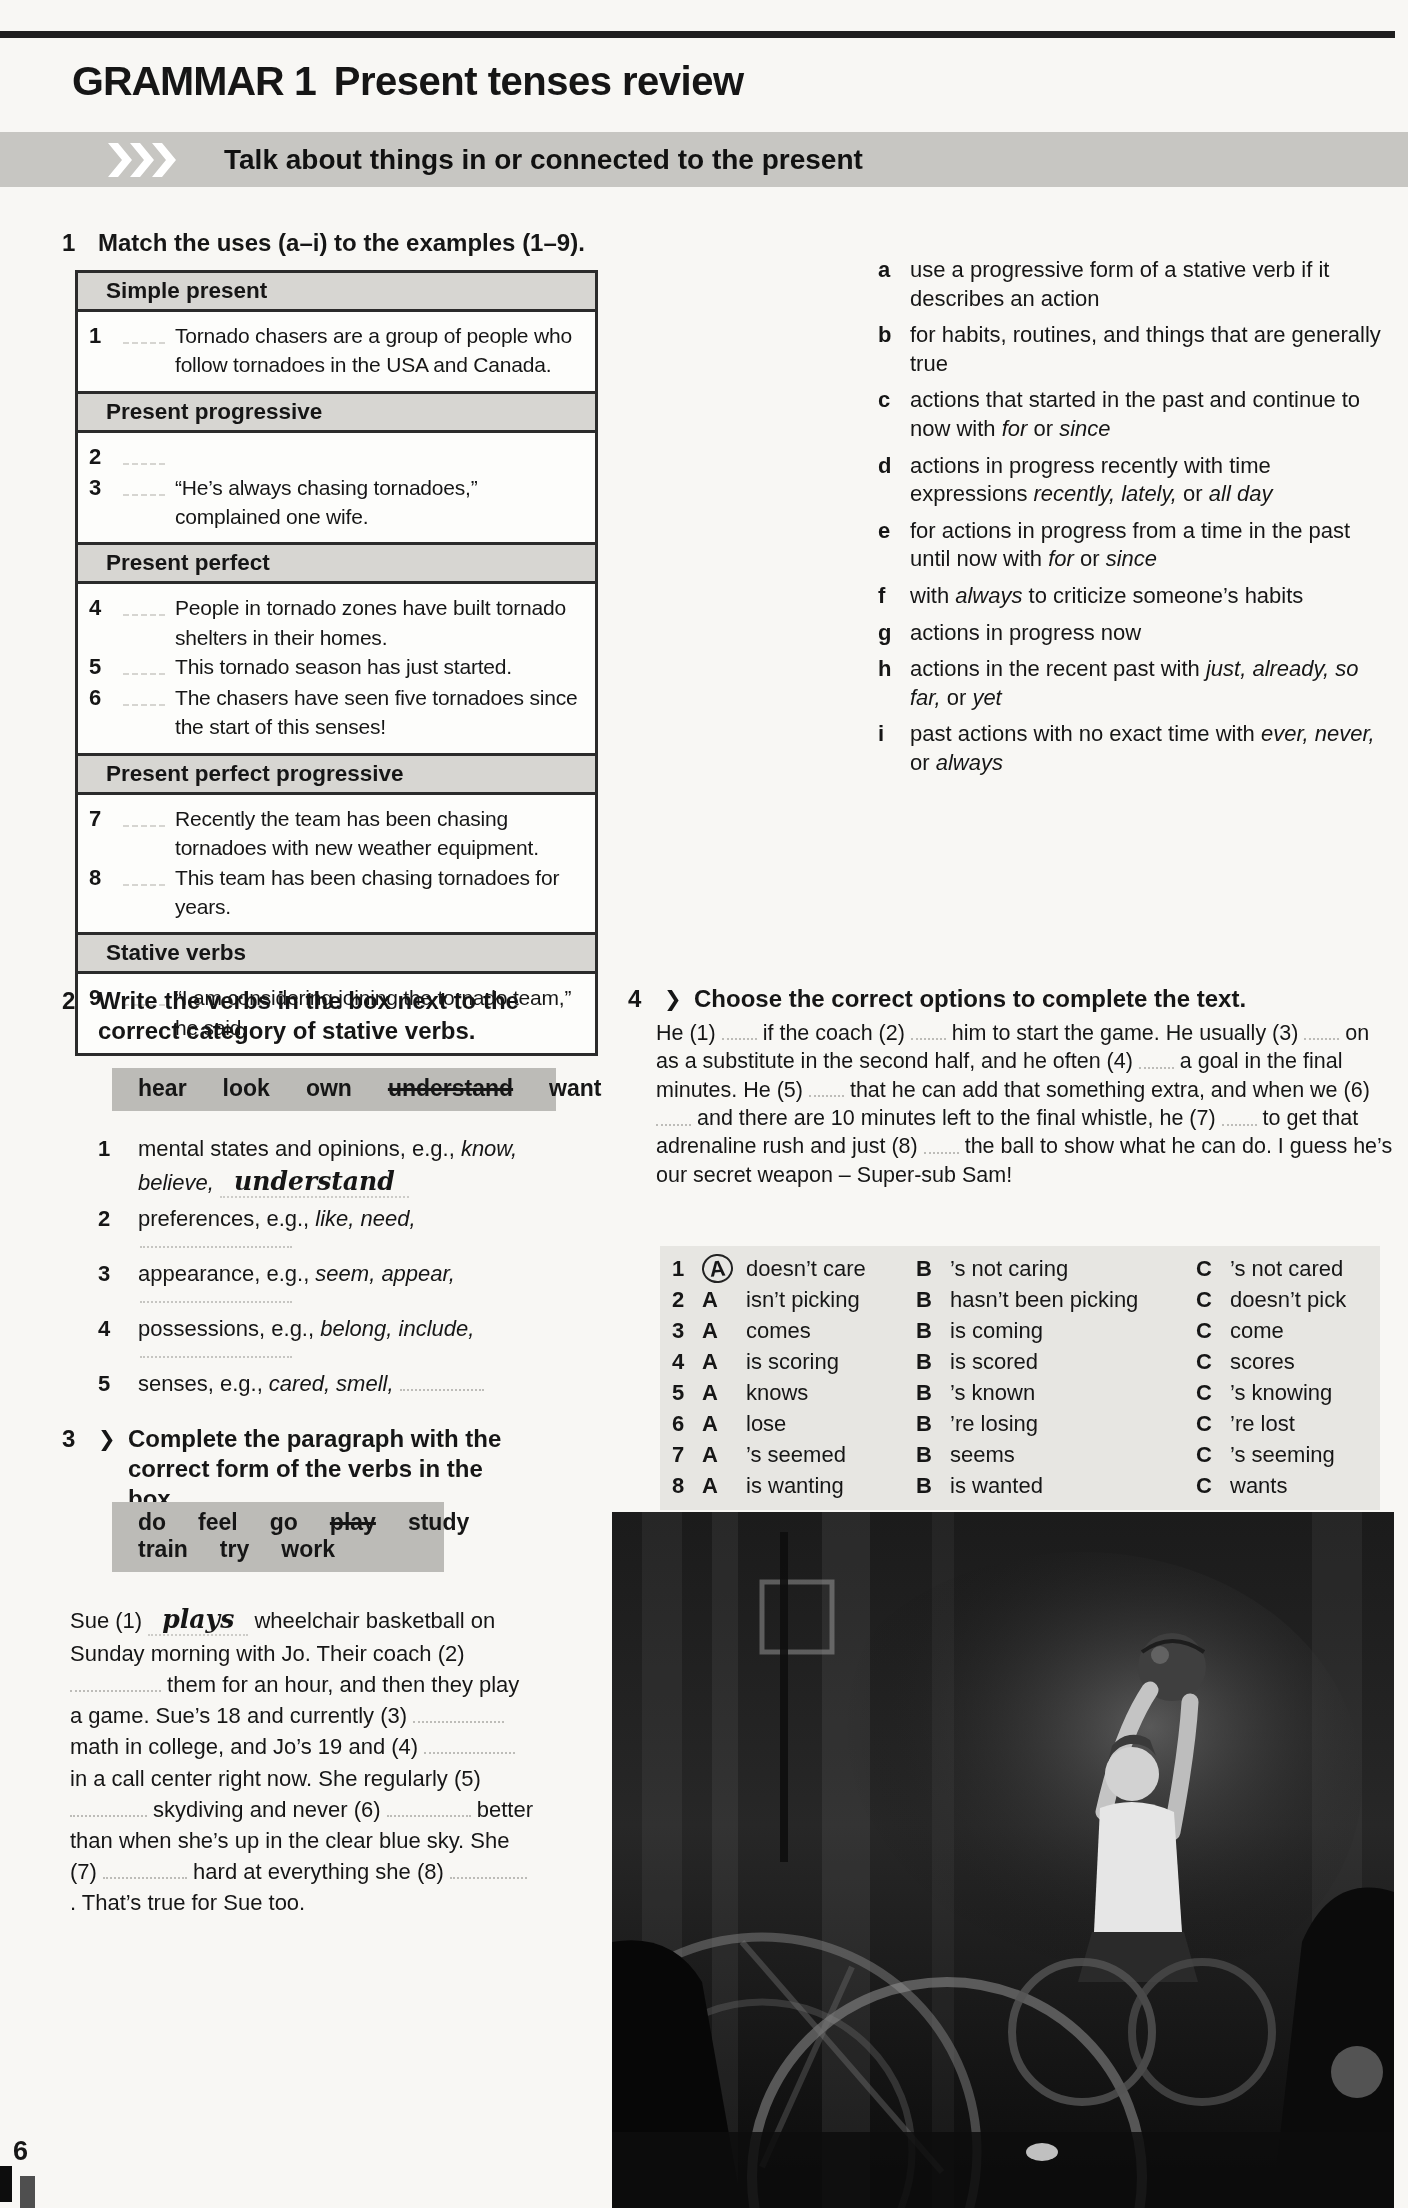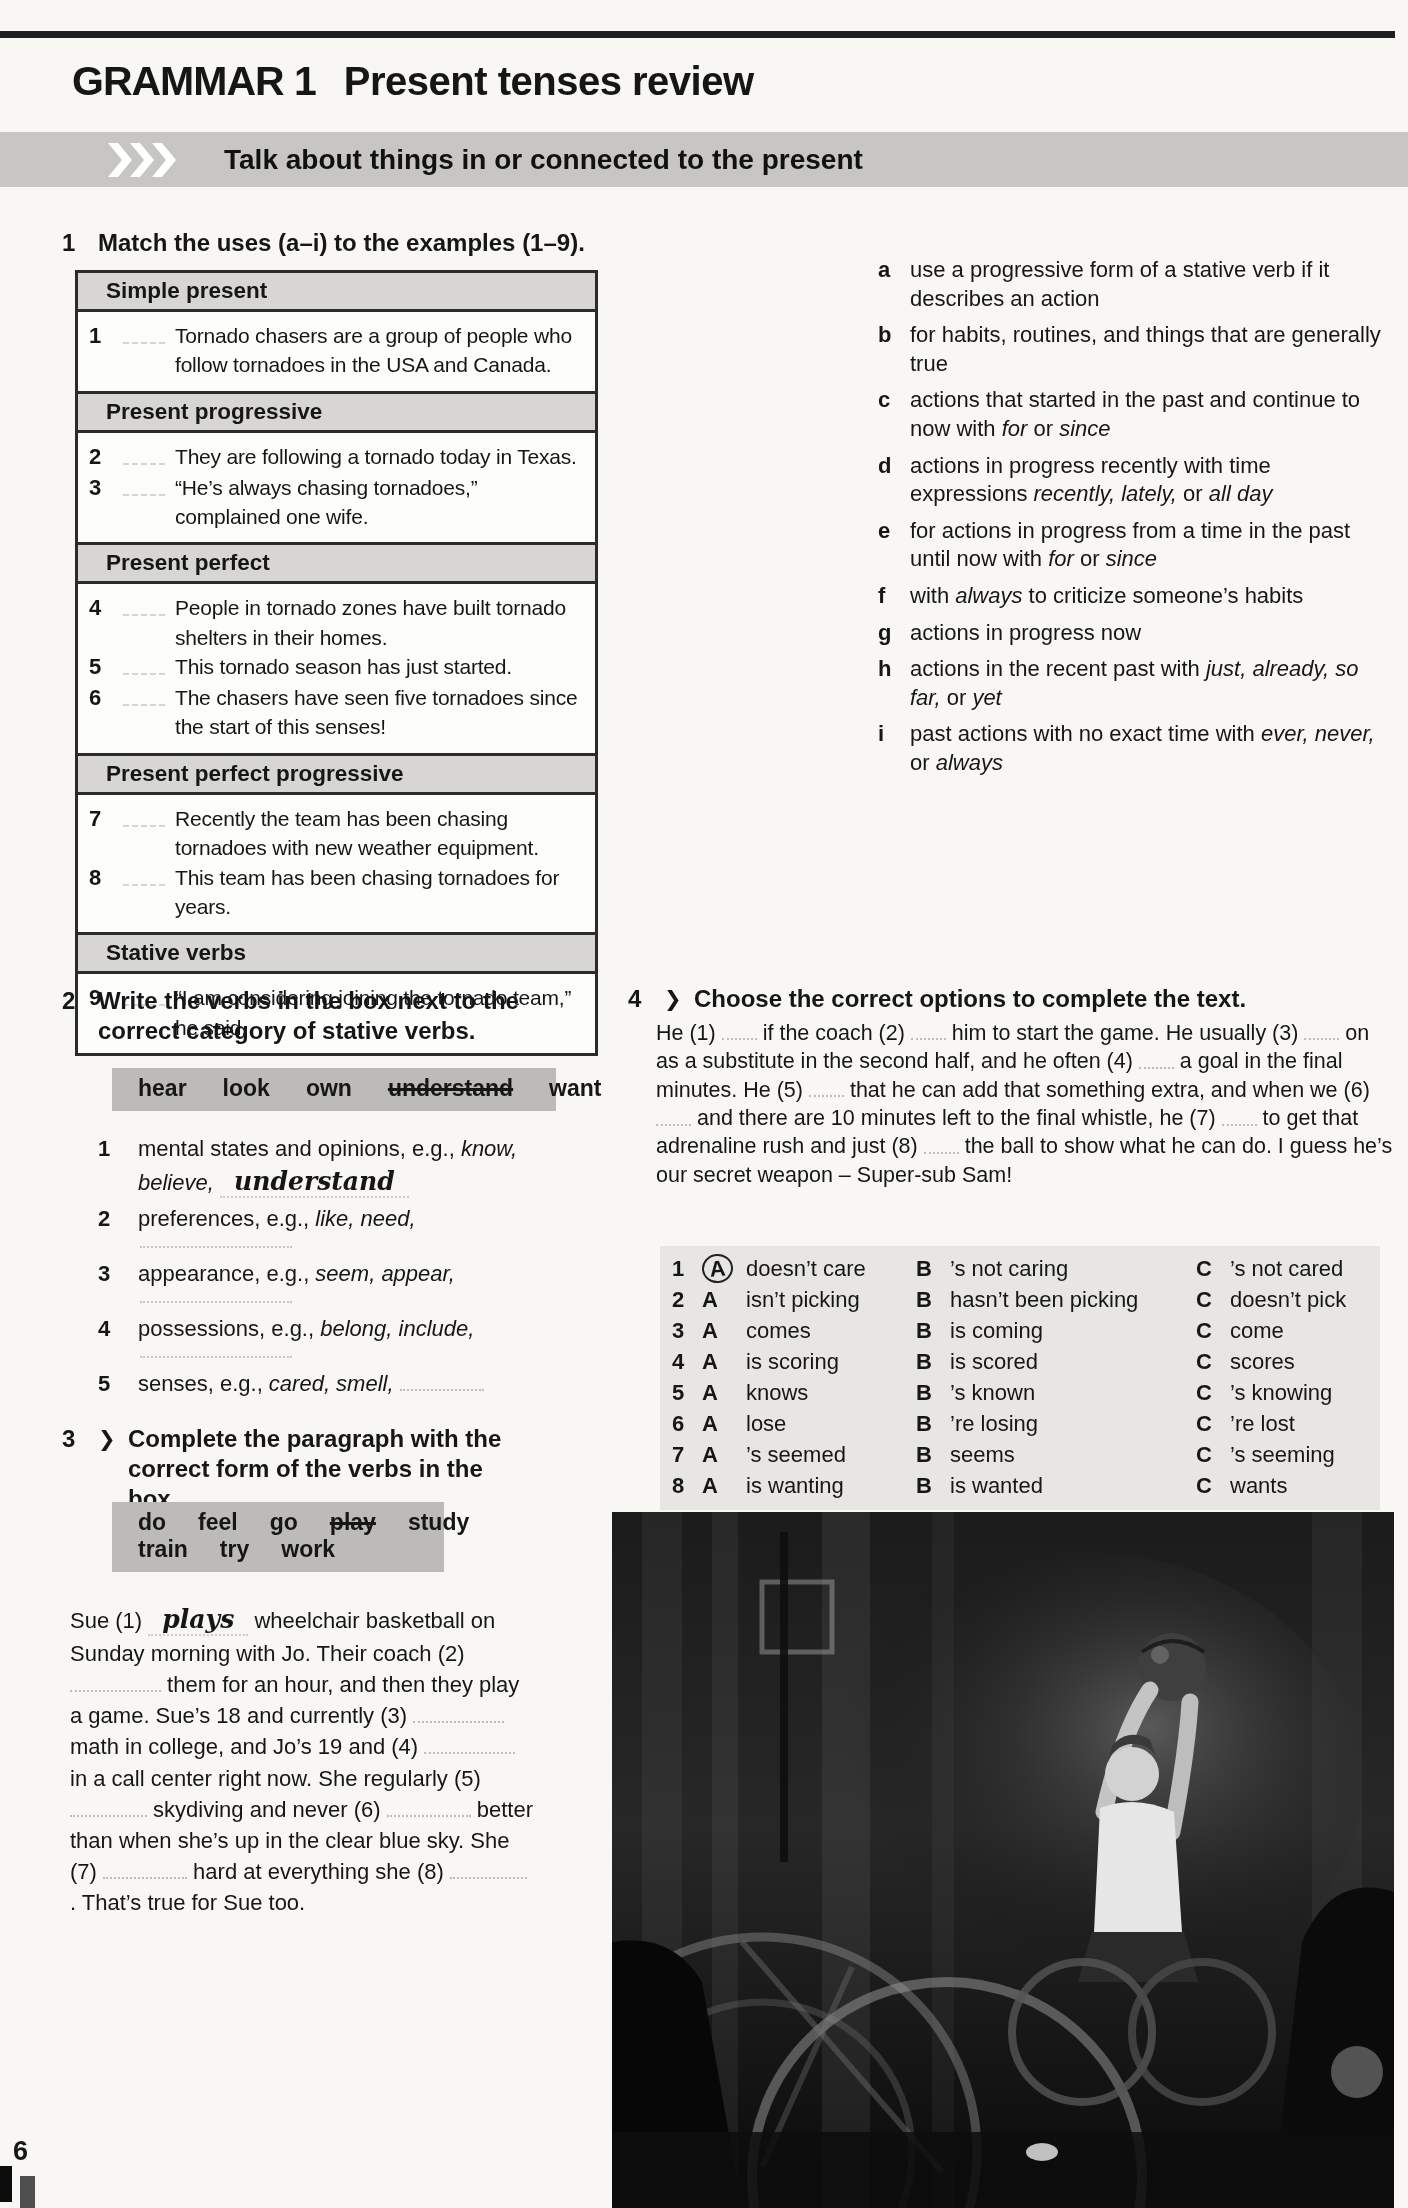--- a/index.html
+++ b/index.html
@@ -7,21 +7,21 @@
   body {
     position:relative; overflow:hidden;
     background:#f8f7f4; color:#161616;
     font-family:"Liberation Sans","DejaVu Sans",sans-serif;
   }
   i { }
   s { text-decoration:line-through; text-decoration-thickness:2.5px; }
 
   .top-strip { position:absolute; left:0; top:31px; width:1395px; height:7px; background:#1f1f1f; }
 
-  .page-header { position:absolute; left:72px; top:58px; display:flex; gap:28px; align-items:baseline; }
+  .page-header { position:absolute; left:72px; top:58px; display:flex; gap:18px; align-items:baseline; }
   .page-header .hp { font-size:41px; font-weight:800; letter-spacing:-1px; }
   .page-header .ht { font-size:40px; font-weight:700; letter-spacing:-0.5px; }
 
   .banner { position:absolute; left:0; top:132px; width:1408px; height:55px; background:#c7c6c2; display:flex; align-items:center;padding-left:44px; }
   .banner svg { margin-left:64px; flex:none; }
   .banner-text { margin-left:42px; font-size:28px; font-weight:700; color:#111; }
 
   .ex-head { position:absolute; display:flex; font-weight:700; font-size:24px; line-height:1.24; }
   .ex-num { width:36px; flex:none; }
   .ex-marker { width:30px; flex:none; font-size:21px; padding-top:2px; }
@@ -116,21 +116,20 @@
         <span class="row-num">1</span>
         <span class="ans-blank"></span>
         <span class="row-text">Tornado chasers are a group of people who follow tornadoes in the USA and Canada.</span>
       </div>
     </div>
     <div class="tbl-head">Present progressive</div>
     <div class="tbl-body">
       <div class="tbl-row">
         <span class="row-num">2</span>
         <span class="ans-blank"></span>
-        <span class="row-text">They are following a tornado today in Texas.</span>
       </div>
       <div class="tbl-row">
         <span class="row-num">3</span>
         <span class="ans-blank"></span>
         <span class="row-text">“He’s always chasing tornadoes,” complained one wife.</span>
       </div>
     </div>
     <div class="tbl-head">Present perfect</div>
     <div class="tbl-body">
       <div class="tbl-row">

